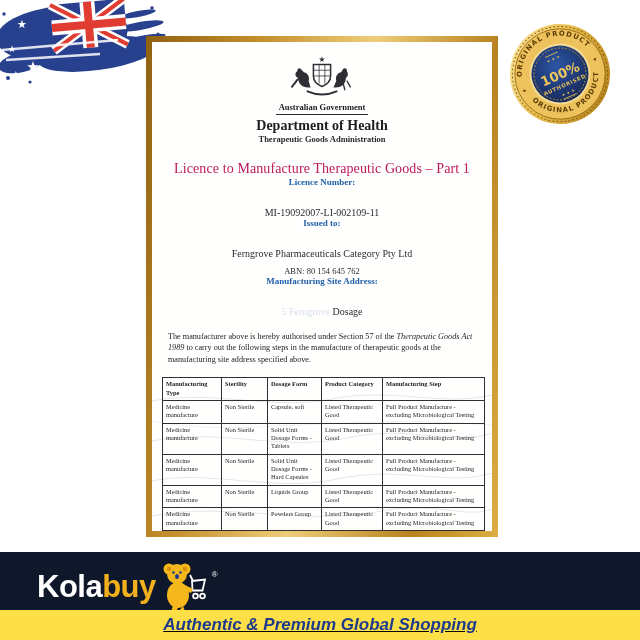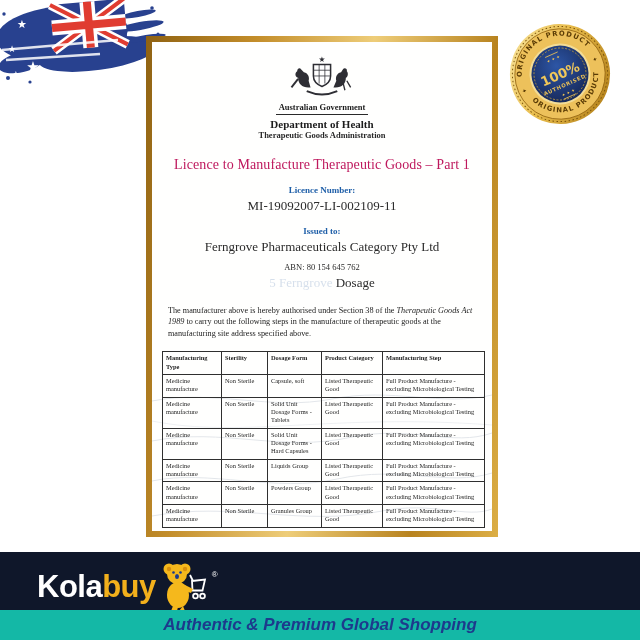--- a/index.html
+++ b/index.html
@@ -22,27 +22,27 @@
     position:relative; width:100%; height:100%; background:#fffffe;
     font-family:"Liberation Serif", serif; color:#222; text-align:center;
     padding:12px 10px 0 10px; overflow:hidden;
   }
   .cert-content { position:relative; z-index:1; }
   .watermark { position:absolute; left:0; bottom:0; width:100%; height:170px; z-index:0; }
 
   .coa { display:block; margin:0 auto; }
   .gov-title { font-size:8.5px; font-weight:bold; color:#1c1c1c; margin-top:6px; }
   .gov-rule { width:92px; height:1px; background:#2a2a2a; margin:2px auto 3px auto; }
-  .dept { font-size:11px; font-weight:bold; color:#1c1c1c; }
+  .dept { font-size:14px; font-weight:bold; color:#1c1c1c; }
   .agency { font-size:8.5px; color:#2a2a2a;font-weight:bold; }
 
   .doc-title { font-size:14px; font-weight:normal; color:#be185d; margin-top:17px; letter-spacing:.1px; }
 
-  .blue-label { font-size:9px; font-weight:bold; color:#1f5fa8; margin-top:12px; }
-  .value { font-size:13px; color:#2b2b2b; margin-top:3px; }
+  .blue-label { font-size:9px; font-weight:bold; color:#1f5fa8; }
+  .value { font-size:10px; color:#2b2b2b; margin-top:20px; }
   .value-tight { font-size:8.5px; color:#2b2b2b; margin-top:7px; }
   .addr-faded { opacity:.28; color:#6d8fbc; }
   .addr-city { word-spacing:6px; }
 
   .body-par { font-size:8.2px; color:#222; text-align:left; line-height:1.4; margin:14px 4px 0 6px; }
 
   table.licence { border-collapse:collapse; table-layout:fixed; width:322px; margin:12px auto 0 auto; background:transparent; }
   table.licence th, table.licence td {
     border:1px solid #2f2f2f; font-size:6.4px; line-height:1.3; text-align:left;
     padding:2px 3px 3px 3px; vertical-align:top; color:#1e1e1e; font-family:"Liberation Serif", serif;
@@ -50,22 +50,22 @@
   table.licence th { font-weight:bold; }
 
   
   .band { position:absolute; left:0; top:552px; width:640px; height:77px; background:#0f172a; }
   .logo { position:absolute; left:37px; top:8px; height:52px; display:flex; align-items:center; }
   .logo-text { font-size:31px; font-weight:bold; letter-spacing:-.5px; line-height:1; }
   .logo-kola { color:#ffffff; }
   .logo-buy { color:#f2b01c; }
   .logo-reg { color:#ffffff; font-size:8px; vertical-align:top; position:relative; top:-12px; left:1px; }
 
-  .strip { position:absolute; left:0; top:610px; width:640px; height:30px; background:#14b8a6;
-    display:flex; align-items:center; justify-content:center; }
+  .strip { position:absolute; left:0; top:610px; width:640px; height:30px; background:#fde047;
+    display:flex; align-items:center; justify-content:center;text-decoration:underline; }
   .tagline { font-size:17px; font-weight:bold; font-style:italic; color:#1d3a8c; }
 </style>
 </head>
 <body>
 
 <div class="page">
 
   <div class="flag-wrap">
     <svg width="168" height="96" viewBox="0 0 168 96">
       <g fill="#28418f">
@@ -172,23 +172,24 @@
 
         <div class="doc-title">Licence to Manufacture Therapeutic Goods – Part 1</div>
 
         <div class="blue-label">Licence Number:</div>
         <div class="value">MI-19092007-LI-002109-11</div>
 
         <div class="blue-label">Issued to:</div>
         <div class="value">Ferngrove Pharmaceuticals Category Pty Ltd</div>
         <div class="value-tight">ABN:  80 154 645 762</div>
 
+        <div class="blue-label">Manufacturing Site Address:</div>
         <div class="value"><span class="addr-faded">5 Ferngrove </span><span>Dosage</span></div>
 
-        <div class="body-par"><span>The manufacturer above is hereby authorised under Section 38 of the </span><i>Therapeutic Goods Act 1989</i><span> to carry out the following steps in the manufacture of therapeutic goods at the manufacturing site address specified above.</span></div>
+        <div class="body-par"><span>The manufacturer above is hereby authorised under Section 57 of the </span><i>Therapeutic Goods Act 1989</i><span> to carry out the following steps in the manufacture of therapeutic goods at the manufacturing site address specified above.</span></div>
 
         <table class="licence">
           <colgroup>
               <col style="width:59px">
               <col style="width:46px">
               <col style="width:54px">
               <col style="width:61px">
               <col style="width:102px">
             </colgroup>
           <thead>

